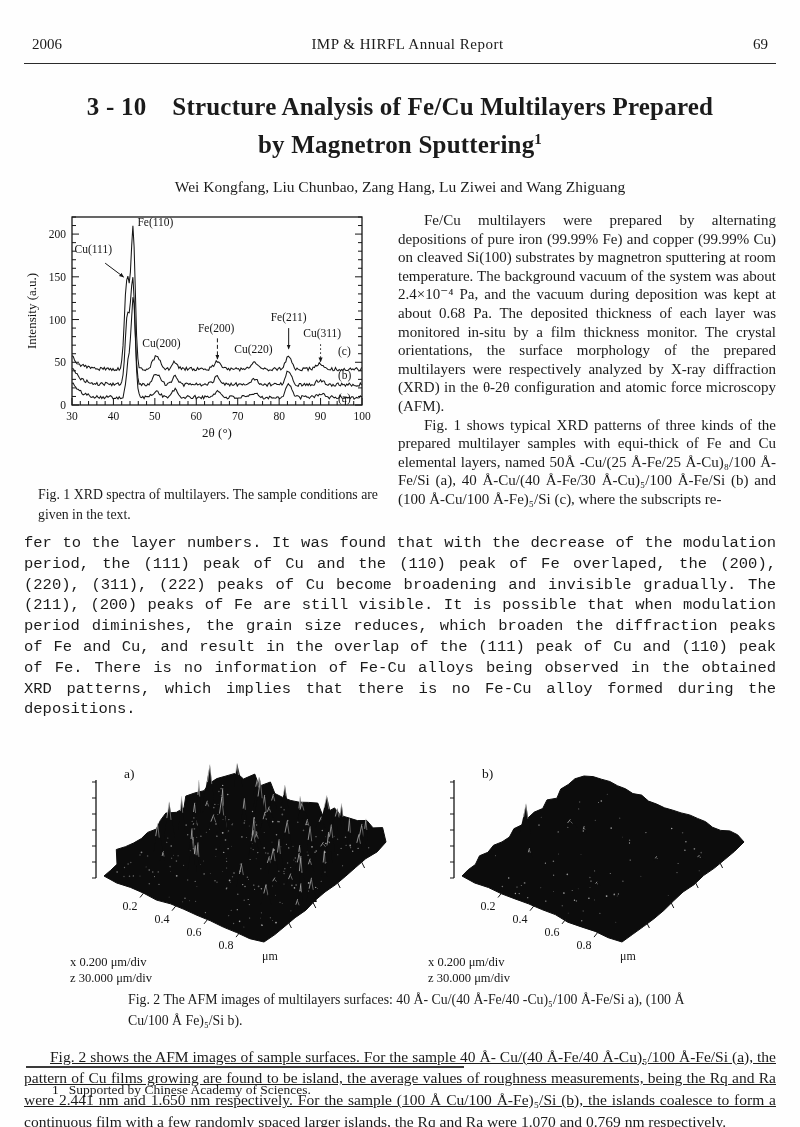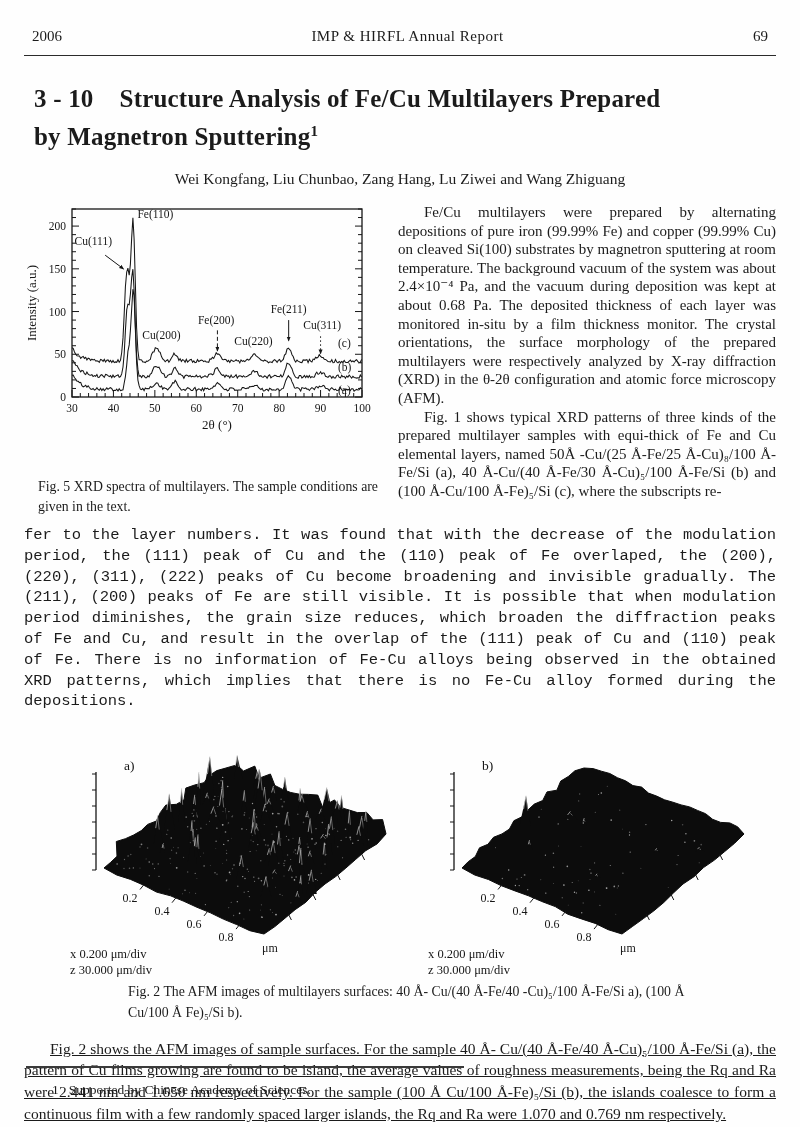--- a/index.html
+++ b/index.html
@@ -4,25 +4,25 @@
 <style>
   html,body{margin:0;padding:0;}
   body{
     width:800px;height:1127px;background:#fefefe;color:#1b1b1b;
     font-family:"Liberation Serif","DejaVu Serif",serif;
     overflow:hidden;position:relative;
   }
   .page{box-sizing:border-box;width:800px;height:1127px;padding:24px 24px 0 24px;}
   .running-head{
     display:flex;justify-content:space-between;align-items:flex-end;
-    font-size:15px;padding:4px 8px 10px 8px;border-bottom:1.6px solid #2b2b2b;
+    font-size:15px;padding:4px 8px 10px 8px;border-bottom:1.6px solid #2b2b2b;margin-top:8px;
   }
   .running-head .jtitle{letter-spacing:.5px;}
   h1.article-title{
-    margin:24px 10px 0 10px;text-align:left;font-size:25px;line-height:1.5;
+    margin:24px 10px 0 10px;text-align:center;font-size:25px;line-height:1.5;
     font-weight:700;letter-spacing:.2px;
   }
   h1 .secno{margin-right:26px;}
   .authors{margin-top:15px;text-align:center;font-size:15.5px;}
   .two-col{display:flex;margin-top:15px;gap:14px;}
   .fig1-col{width:360px;flex:0 0 360px;}
   .text-col{flex:1;font-size:15px;line-height:18.6px;text-align:justify;}
   .text-col p{margin:0;text-indent:26px;}
   figure{margin:0;}
   figcaption.fig1-cap{
@@ -181,21 +181,21 @@
           <line x1="193.41428571428568" y1="127.34545454545454" x2="193.41428571428568" y2="147.85454545454544" stroke="#161616" stroke-width="1" marker-end="url(#arr)" stroke-dasharray="4 2.5"></line>
           <text x="229.45714285714286" y="141.87272727272727" text-anchor="middle" font-size="11.5" font-family="&quot;Liberation Serif&quot;,serif">Cu(220)</text>
           <text x="264.6714285714286" y="110.25454545454545" text-anchor="middle" font-size="11.5" font-family="&quot;Liberation Serif&quot;,serif">Fe(211)</text>
           <line x1="264.6714285714286" y1="117.0909090909091" x2="264.6714285714286" y2="137.6" stroke="#161616" stroke-width="1" marker-end="url(#arr)"></line>
           <text x="298.2285714285714" y="126.49090909090908" text-anchor="middle" font-size="11.5" font-family="&quot;Liberation Serif&quot;,serif">Cu(311)</text>
           <line x1="296.57142857142856" y1="133.3272727272727" x2="296.57142857142856" y2="150.41818181818184" stroke="#161616" stroke-width="1" marker-end="url(#arr)" stroke-dasharray="1.5 2.5"></line>
           <text x="313.9714285714286" y="144.43636363636364" text-anchor="start" font-size="11.5" font-family="&quot;Liberation Serif&quot;,serif">(c)</text>
           <text x="313.9714285714286" y="167.5090909090909" text-anchor="start" font-size="11.5" font-family="&quot;Liberation Serif&quot;,serif">(b)</text>
           <text x="313.9714285714286" y="190.5818181818182" text-anchor="start" font-size="11.5" font-family="&quot;Liberation Serif&quot;,serif">(a)</text>
         </svg>
-      <figcaption class="fig1-cap">Fig. 5  XRD spectra of multilayers. The sample conditions are given in the text.</figcaption>
+      <figcaption class="fig1-cap">Fig. 1  XRD spectra of multilayers. The sample conditions are given in the text.</figcaption>
     </figure>
     <div class="text-col">
       <p>Fe/Cu multilayers were prepared by alternating depositions of pure iron (99.99% Fe) and copper (99.99% Cu) on cleaved Si(100) substrates by magnetron sputtering at room temperature. The background vacuum of the system was about 2.4×10⁻⁴ Pa, and the vacuum during deposition was kept at about 0.68 Pa. The deposited thickness of each layer was monitored in-situ by a film thickness monitor. The crystal orientations, the surface morphology of the prepared multilayers were respectively analyzed by X-ray diffraction (XRD) in the θ-2θ configuration and atomic force microscopy (AFM).</p>
       <p>Fig. 1 shows typical XRD patterns of three kinds of the prepared multilayer samples with equi-thick of Fe and Cu elemental layers, named 50Å -Cu/(25 Å-Fe/25 Å-Cu)₈/100 Å-Fe/Si (a), 40 Å-Cu/(40 Å-Fe/30 Å-Cu)₅/100 Å-Fe/Si (b) and (100 Å-Cu/100 Å-Fe)₅/Si (c), where the subscripts re-</p>
     </div>
   </div>
 
   <p class="merged">fer to the layer numbers. It was found that with the decrease of the modulation period, the (111) peak of Cu and the (110) peak of Fe overlaped, the (200), (220), (311), (222) peaks of Cu become broadening and invisible gradually. The (211), (200) peaks of Fe are still visible. It is possible that when modulation period diminishes, the grain size reduces, which broaden the diffraction peaks of Fe and Cu, and result in the overlap of the (111) peak of Cu and (110) peak of Fe. There is no information of Fe-Cu alloys being observed in the obtained XRD patterns, which implies that there is no Fe-Cu alloy formed during the depositions.</p>
 
   <div class="afm-row">

